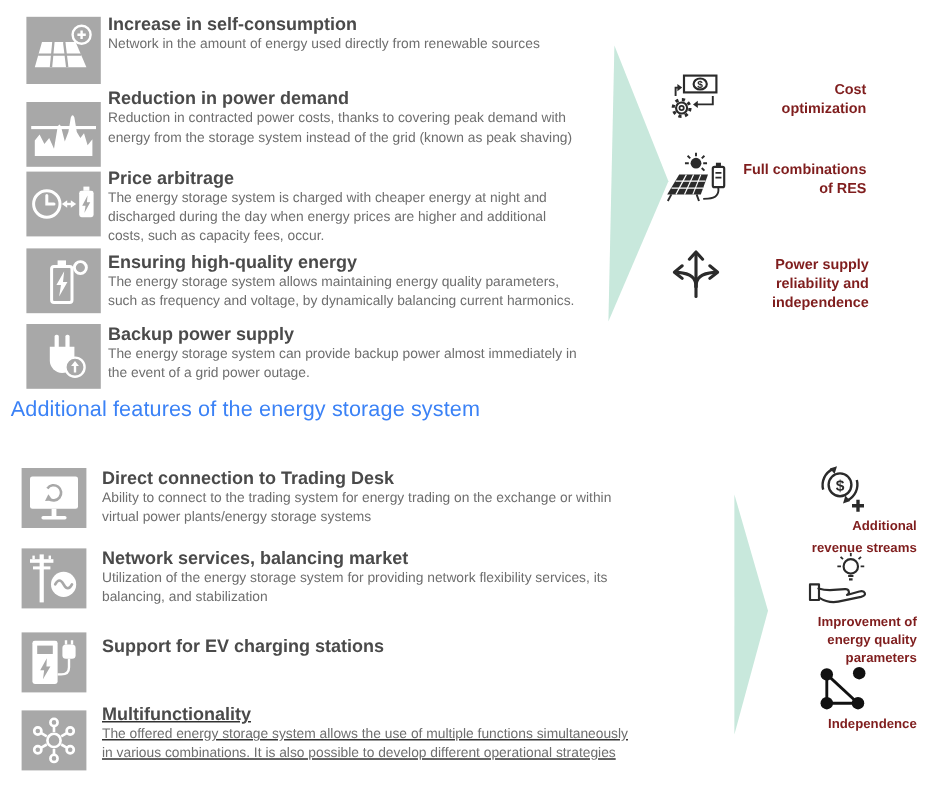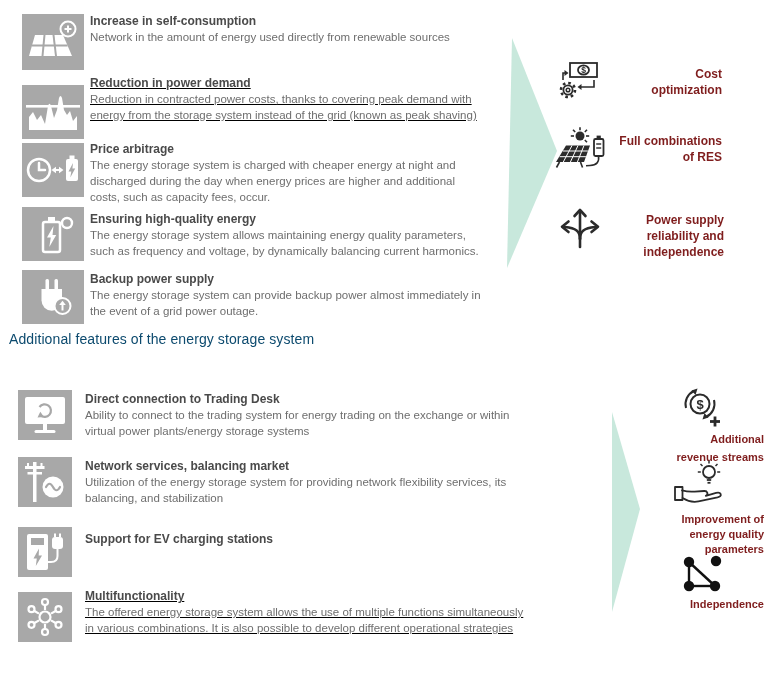--- a/index.html
+++ b/index.html
@@ -4,24 +4,24 @@
 <style>
   * { margin:0; padding:0; box-sizing:border-box; }
   html,body { background:#ffffff; }
   body { font-family:"Liberation Sans", sans-serif; }
   .page { position:relative; width:782px; height:676px; background:#fff; overflow:hidden; }
 
   .icon-box { position:absolute; background:#a8a8a8; }
   .icon-box svg { display:block; width:100%; height:100%; }
 
   .feature-text { position:absolute; width:480px; }
-  .feature-title { font-size:12px; font-weight:bold; color:#4a4a4a; line-height:16px; }
+  .feature-title { font-size:15px; font-weight:bold; color:#4a4a4a; line-height:16px; }
   .feature-desc { font-size:11.5px; color:#6e6e6e; line-height:16px; white-space:pre-line; }
 
-  .section-heading { position:absolute; left:9px; top:331px; font-size:14px; font-weight:400; color:#0c4a6e; letter-spacing:0.1px; }
+  .section-heading { position:absolute; left:9px; top:331px; font-size:18px; font-weight:400; color:#3b82f6; letter-spacing:0.1px; }
 
   .arrow-svg { position:absolute; }
 
   .benefit-icon { position:absolute; }
   .benefit-icon svg { display:block; width:100%; height:100%; }
   .benefit-label { position:absolute; color:#7f1d1d; font-weight:bold; text-align:right; white-space:pre-line; }
   .benefit-label.top { font-size:12px; line-height:16px; }
   .benefit-label.bottom { font-size:11px; line-height:15px; }
 </style>
 </head>
@@ -51,21 +51,21 @@
       </div>
     </div>
 
     <div>
       <div class="icon-box" style="left:22px; top:85px; width:62px; height:54px;">
         <svg viewBox="0 0 62 54">
           <path fill="#fff" d="M7,45 L7,32 L11,27 L15,35 L19,30 L23,39 L26,21 Q27.5,16.5 29,21 L32,33 L35,25 L37,13 Q38.5,9 40,13 L42,25 L45,30 L48,26 L51,36 L55,31 L55,45 Z"></path>
           <rect x="4" y="20" width="54" height="2.6" fill="#fff"></rect>
         </svg>
       </div>
-      <div class="feature-text" style="left:90px; top:75px;text-decoration:underline;">
+      <div class="feature-text" style="left:90px; top:75px;">
         <div class="feature-title">Reduction in power demand</div>
         <div class="feature-desc">Reduction in contracted power costs, thanks to covering peak demand with
 energy from the storage system instead of the grid (known as peak shaving)</div>
       </div>
     </div>
 
     <div>
       <div class="icon-box" style="left:22px; top:143px; width:62px; height:54px;">
         <svg viewBox="0 0 62 54">
           <g stroke="#fff" fill="none" stroke-width="2.5" stroke-linecap="round">

